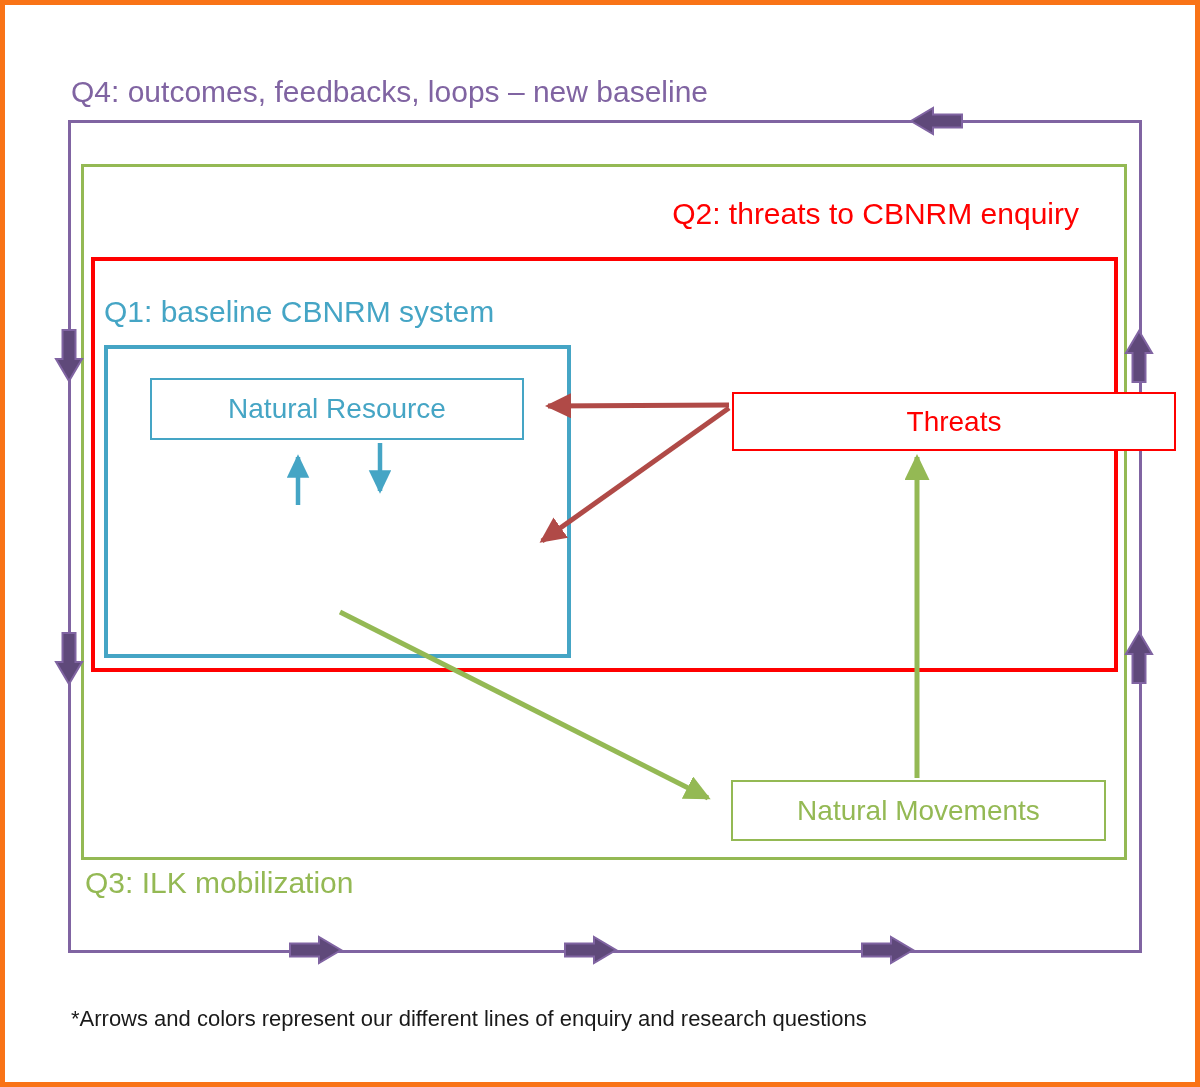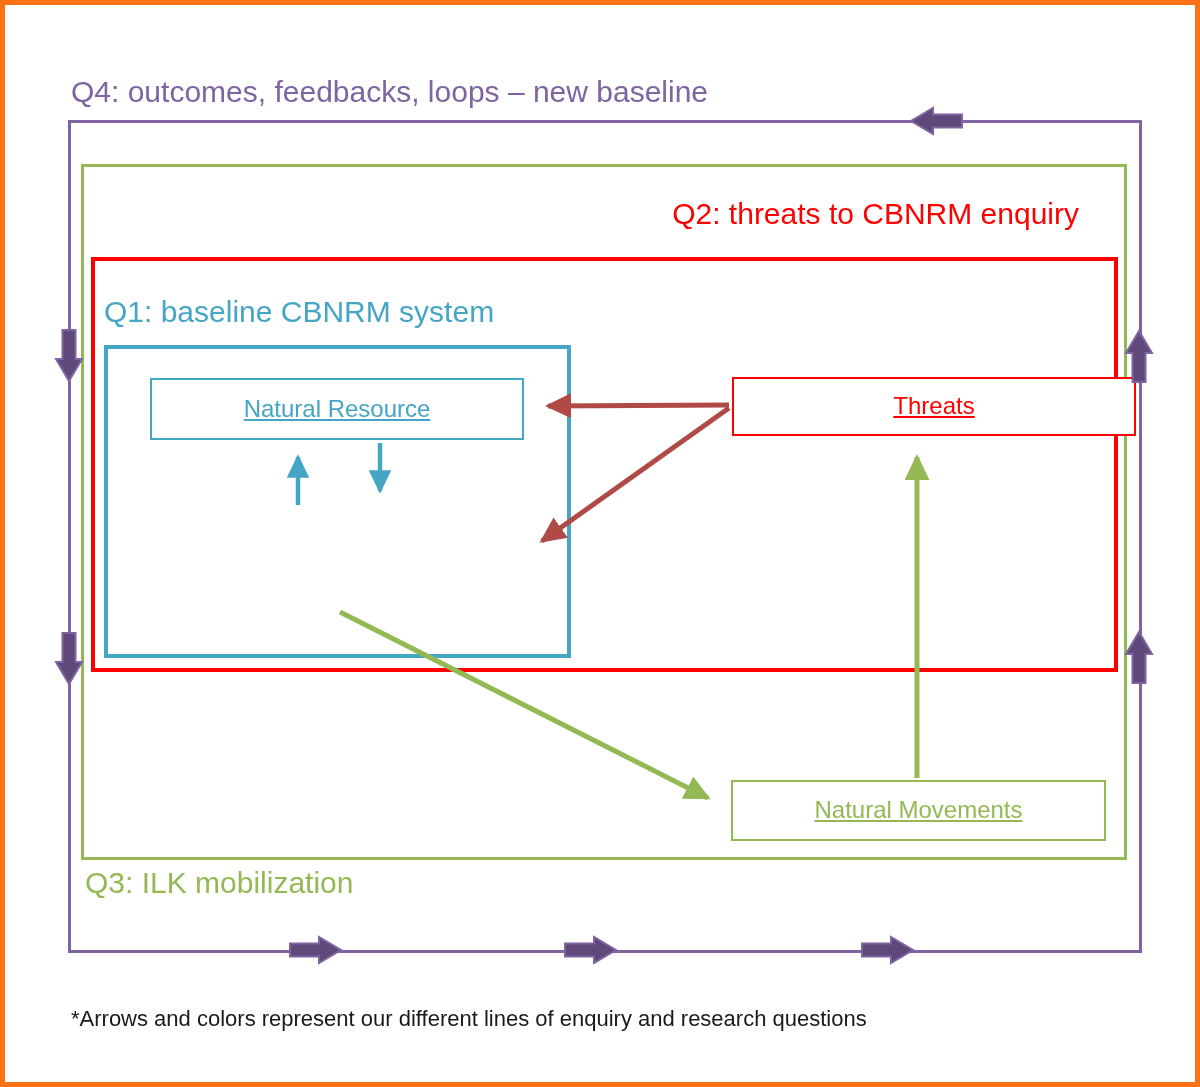--- a/index.html
+++ b/index.html
@@ -29,27 +29,26 @@
 
   .lbl{position:absolute;white-space:nowrap;font-size:30px;letter-spacing:0px;}
   .lbl.q4{left:66px;top:70px;color:var(--purple);}
   .lbl.q2{right:116px;top:192px;color:var(--red);}
   .lbl.q1{left:99px;top:290px;color:var(--blue);}
   .lbl.q3{left:80px;top:861px;color:var(--green);}
 
   .node{
     position:absolute;box-sizing:border-box;
     display:flex;align-items:center;justify-content:center;
-    text-align:left;font-size:24px;line-height:1.35;
+    text-align:left;font-size:28px;line-height:1.35;
     background:#ffffff;
-    text-decoration:underline;
   }
   .node.nr{left:145px;top:373px;width:374px;height:62px;border:2px solid var(--blue);color:var(--blue);}
   .node.ilk{left:146px;top:502px;width:374px;height:106px;border:2px solid var(--blue);color:var(--blue);padding:0 20px;}
-  .node.threats{left:727px;top:372px;width:404px;height:59px;border:2px solid var(--red);color:var(--red);}
+  .node.threats{left:727px;top:387px;width:444px;height:59px;border:2px solid var(--red);color:var(--red);}
   .node.sm{left:726px;top:775px;width:375px;height:61px;border:2px solid var(--green);color:var(--green);}
 
   .footnote{
     position:absolute;left:66px;top:1001px;
     color:var(--ink);font-size:22px;white-space:nowrap;
     font-family:"Liberation Sans","DejaVu Sans",sans-serif;
   }
 
   svg.overlay{position:absolute;left:0;top:0;width:1190px;height:1077px;pointer-events:none;}
 </style>

